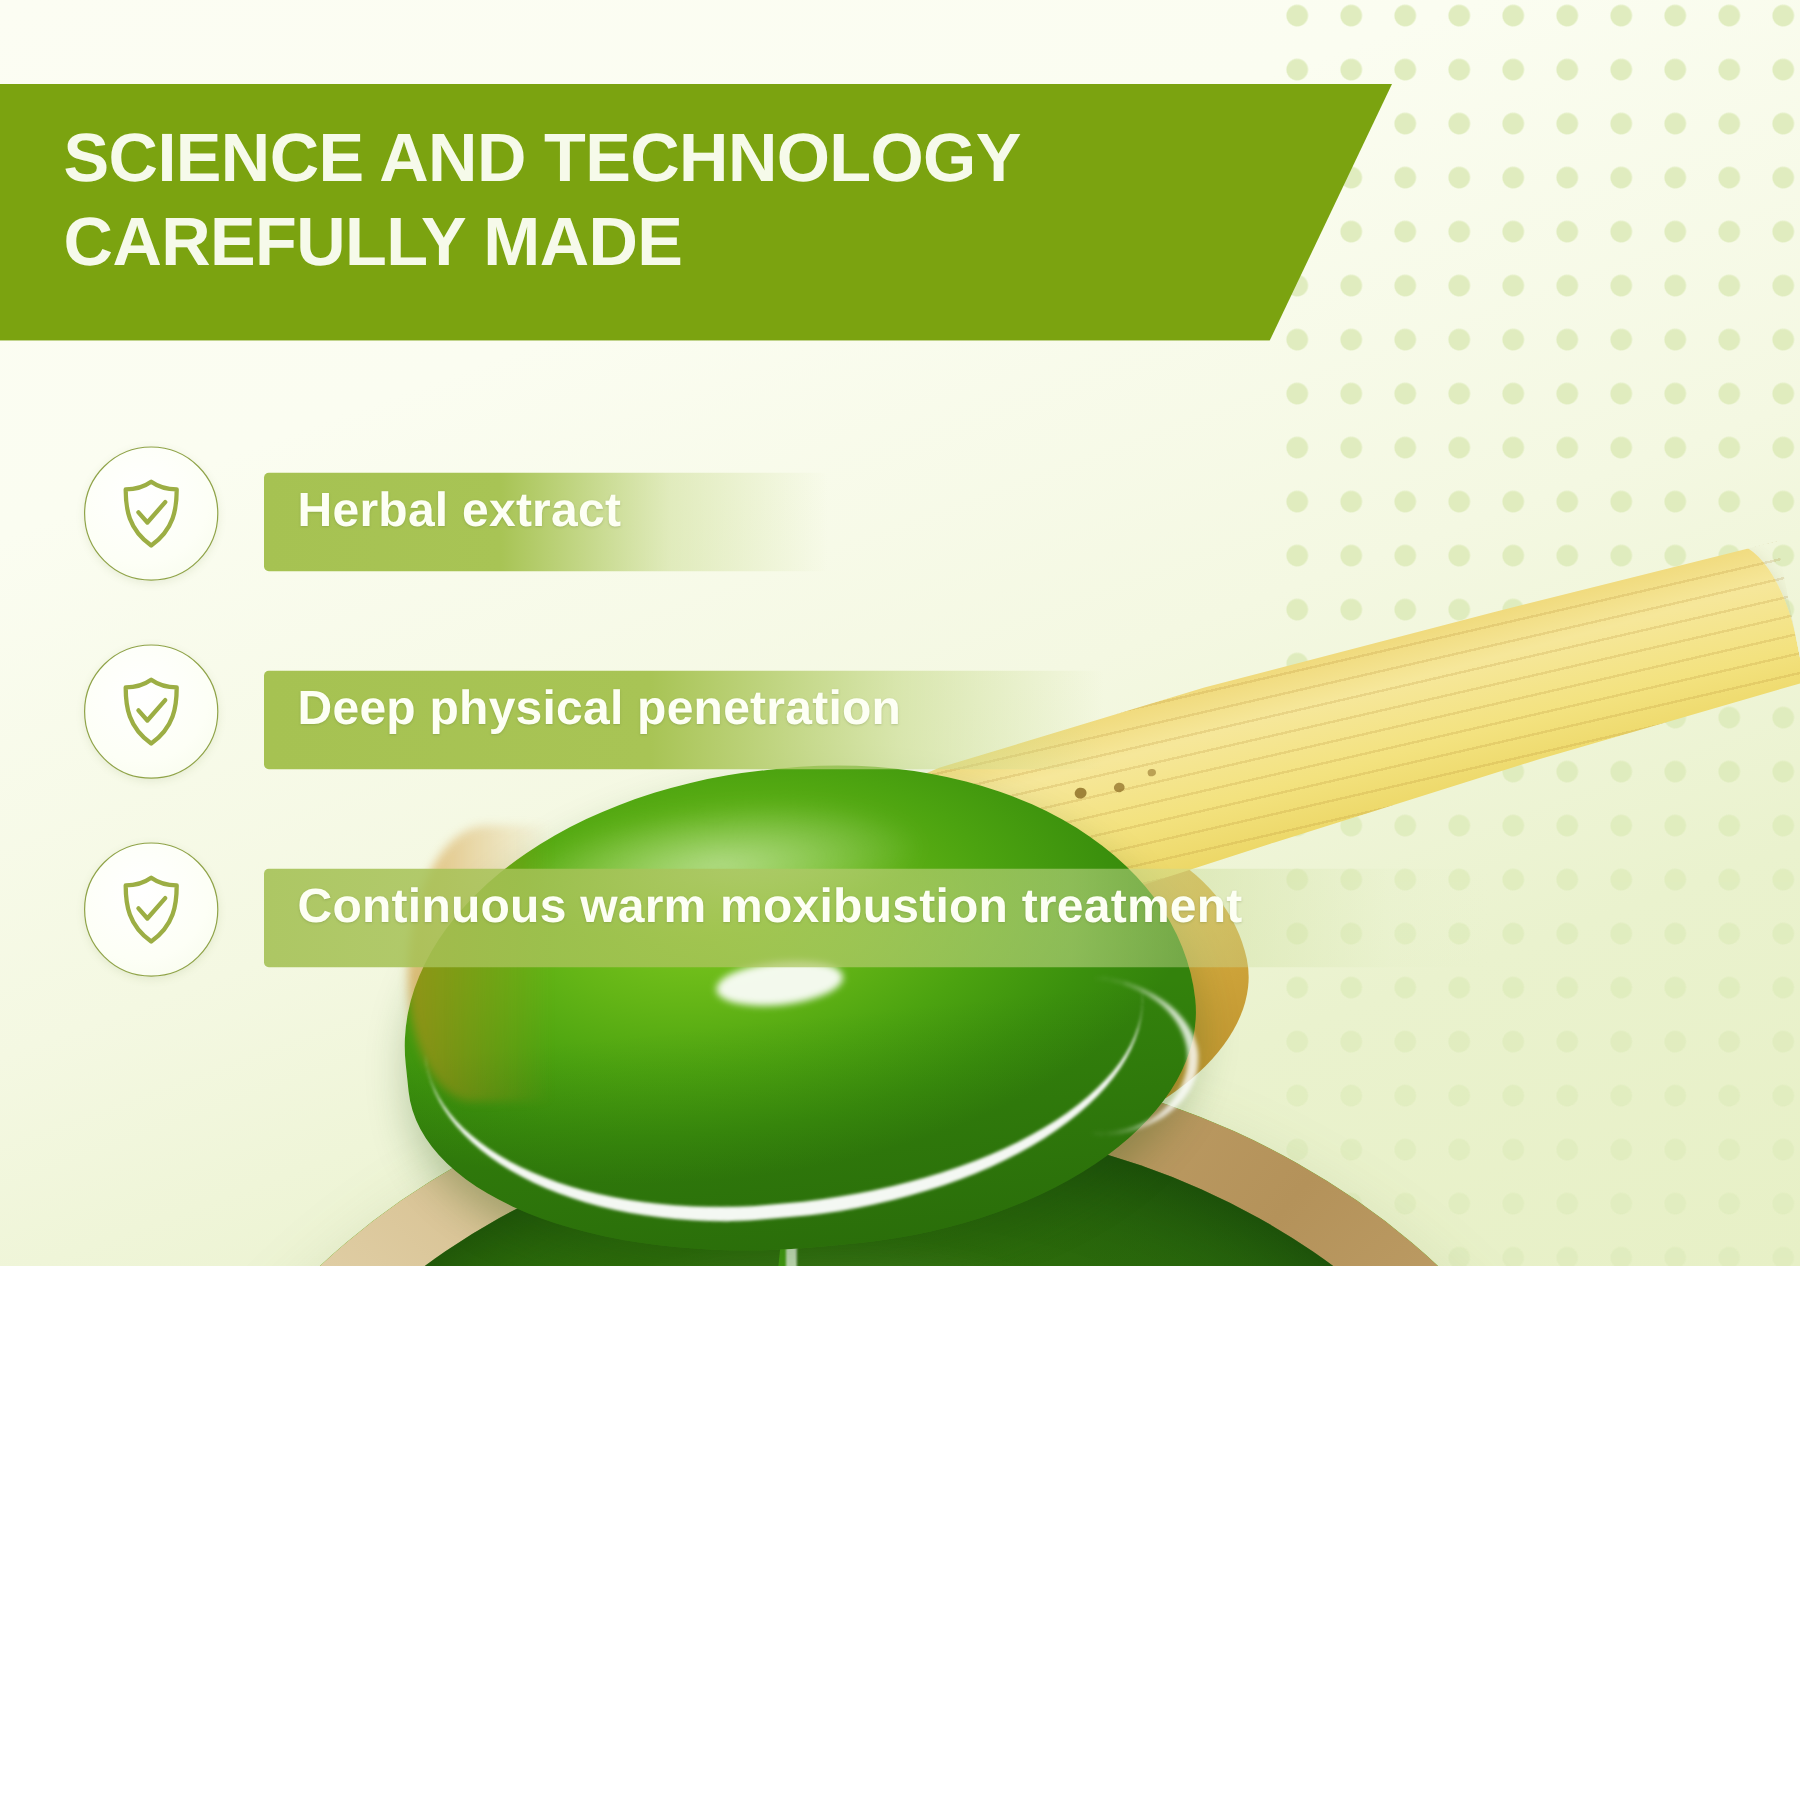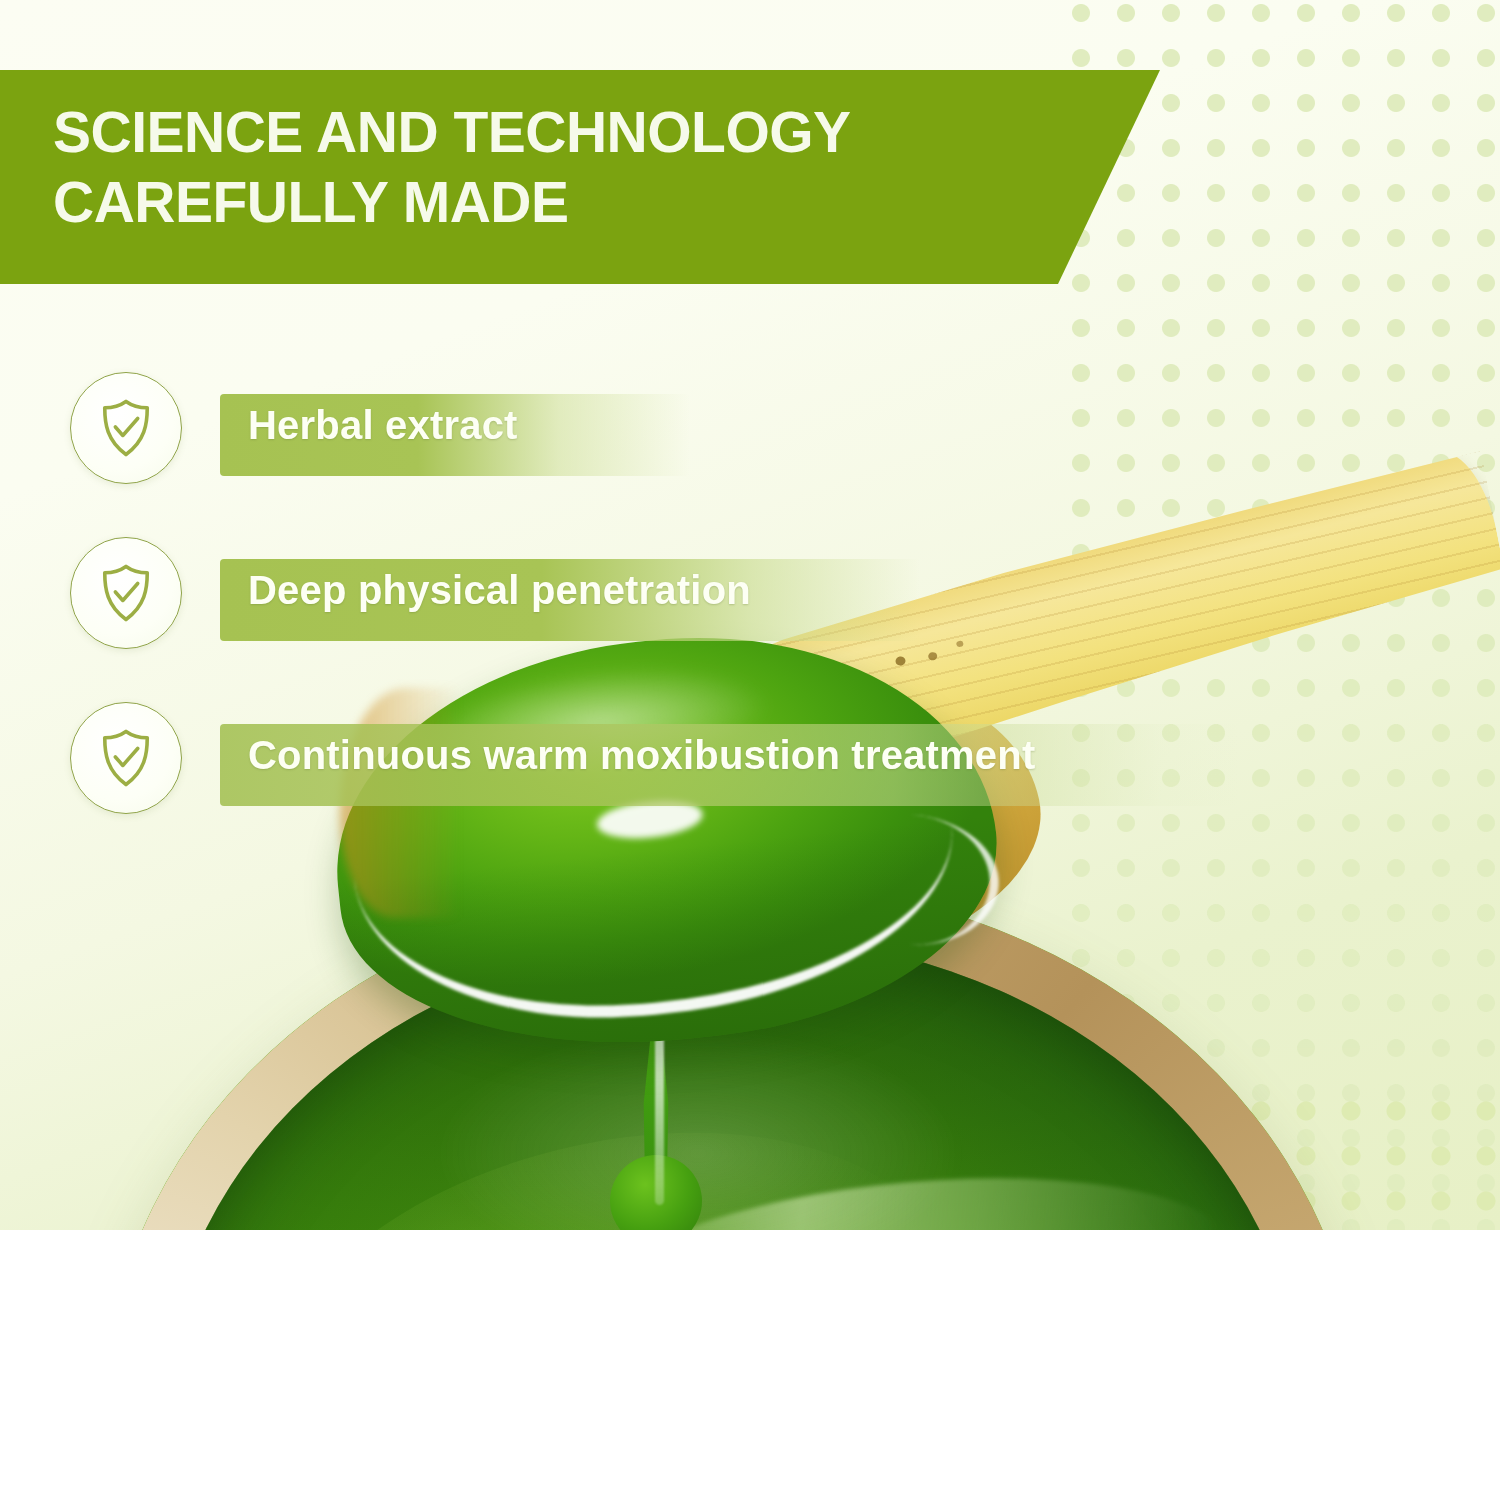--- a/index.html
+++ b/index.html
@@ -3,21 +3,21 @@
 <meta charset="utf-8">
 <style>
   html,body{margin:0;padding:0;}
   body{
     width:1500px;height:1497px;
     font-family:"Liberation Sans", sans-serif;
     overflow:hidden;
   }
   #stage{
     position:relative;
-    width:1500px;height:1230px;
+    width:1500px;height:1055px;
     background:#1d4ed8;
     overflow:hidden;
   }
 
   
   .bg-wash{
     position:absolute;inset:0;
     background:
       linear-gradient(160deg,#fcfdf3 0%,#fbfdf1 28%,#f4f8e2 55%,#eaf2ce 78%,#e7f0c6 100%);
   }

